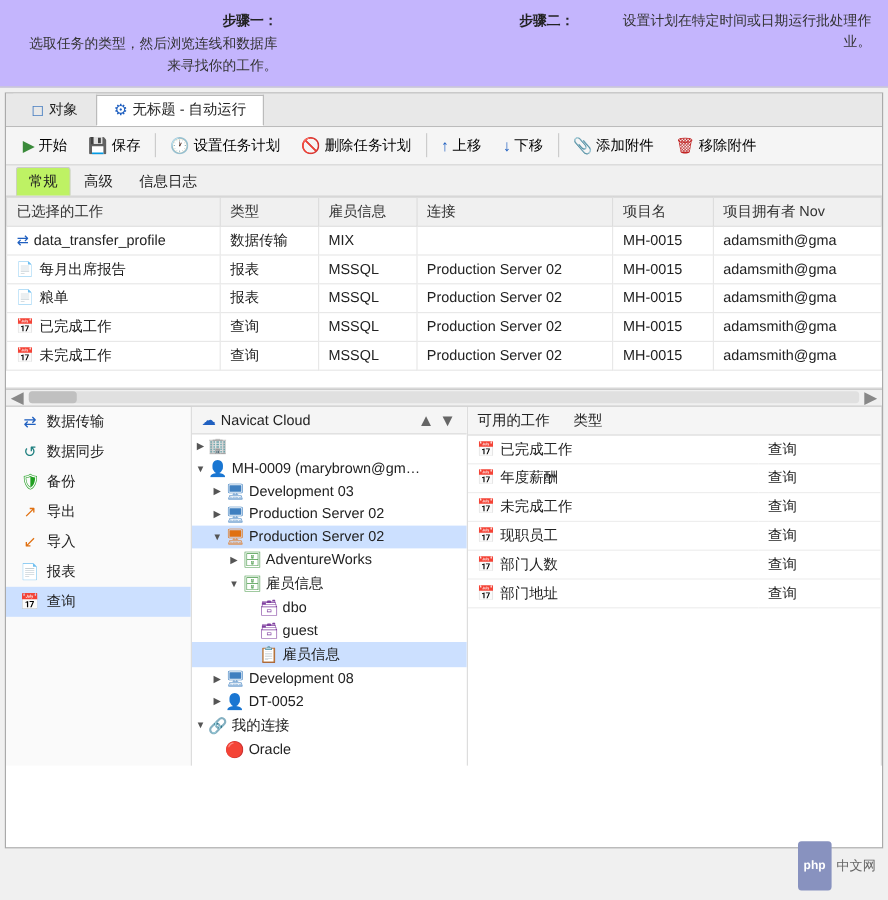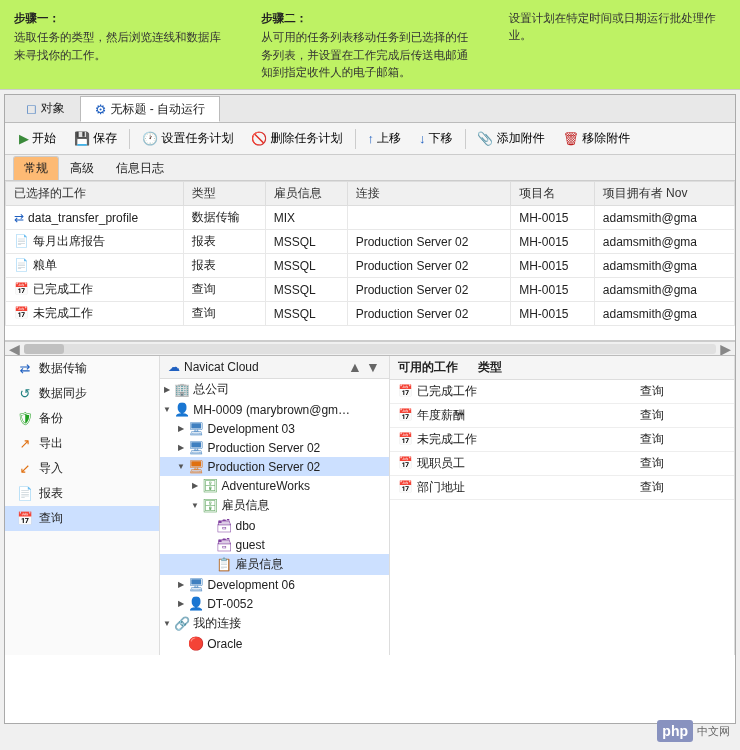--- a/index.html
+++ b/index.html
@@ -9,24 +9,25 @@
       background: #f0f0f0;
       width: 740px;
       height: 750px;
       overflow: hidden;
       color: #222;
     }
 
     
     .steps-header {
       display: flex;
-      background: #bef264;
+      background: #c4b5fd;
       padding: 10px 14px 8px 14px;
       gap: 30px;
       border-bottom: 1px solid #ccc;
+      text-align: right;
     }
     .step-block {
       flex: 1;
       font-size: 11.5px;
       line-height: 1.5;
     }
     .step-block .step-title {
       font-weight: bold;
       color: #222;
       margin-bottom: 2px;
@@ -118,21 +119,21 @@
     .sub-tab {
       padding: 3px 10px;
       font-size: 12px;
       cursor: pointer;
       border: 1px solid transparent;
       border-bottom: none;
       border-radius: 3px 3px 0 0;
       background: transparent;
     }
     .sub-tab.active {
-      background: #fdba74;
+      background: #bef264;
       border-color: #ccc;
     }
 
     
     .content-area {
       display: flex;
       flex-direction: column;
       height: calc(100% - 86px);
     }
 
@@ -271,21 +272,21 @@
     .panel-header {
       background: #f5f5f5;
       border-bottom: 1px solid #ddd;
       padding: 3px 8px;
       font-size: 12px;
       font-weight: bold;
       display: flex;
       gap: 20px;
     }
     .panel-header span {
-      font-weight: bold;
+      font-weight: normal;
     }
     .available-table {
       width: 100%;
       border-collapse: collapse;
       font-size: 12px;
     }
     .available-table td {
       padding: 3px 8px;
       border-bottom: 1px solid #eee;
     }
@@ -297,23 +298,23 @@
       right: 10px;
       display: flex;
       align-items: center;
       gap: 4px;
       font-size: 11px;
       color: #666;
     }
     .php-badge {
       background: #8892bf;
       color: #fff;
-      padding: 3px 5px;
+      padding: 15px 5px;
       border-radius: 3px;
-      font-size: 14px;
+      font-size: 10px;
       font-weight: bold;
       margin-left: 25px;
     }
 
     
     .color-blue { color: #2060c0; }
     .color-green { color: #3a8a3a; }
     .color-orange { color: #e07010; }
     .color-red { color: #c02020; }
     .color-teal { color: #208080; }
@@ -338,21 +339,20 @@
 
 <div style="position:relative; width:740px; height:750px; overflow:hidden; background:#f0f0f0;">
 
   <div class="steps-header">
     <div class="step-block">
       <div class="step-title">步骤一：</div>
       <div class="step-desc">选取任务的类型，然后浏览连线和数据库来寻找你的工作。</div>
     </div>
     <div class="step-block">
       <div class="step-title">步骤二：</div>
-      <div class="step-desc">从可用的任务列表移动任务到已选择的任务列表，并设置在工作完成后传送电邮通知到指定收件人的电子邮箱。</div>
     </div>
     <div class="step-block">
       <div class="step-desc">设置计划在特定时间或日期运行批处理作业。</div>
     </div>
   </div>
 
   <div class="main-window" style="margin-top:4px; height:630px;">
 
     <div class="tab-bar">
       <div class="tab-item">
@@ -534,21 +534,20 @@
             <div style="display:flex;gap:2px;">
               <span class="tree-scroll-btn">▲</span>
               <span class="tree-scroll-btn">▼</span>
             </div>
           </div>
           <div id="tree-nodes">
           <div class="tree-node">
 
     <span class="nav-arrow chevron-right"></span>
     <span class="tree-node-icon" style="color:#c08020;">🏢</span>
-    <span class="tree-node-label">总公司</span>
   </div>
               <div class="tree-node">
 
     <span class="nav-arrow chevron-down"></span>
     <span class="tree-node-icon" style="color:#c08020;">👤</span>
     <span class="tree-node-label">MH-0009 (marybrown@gm…</span>
   </div>
               <div class="tree-node">
     <span class="tree-indent"></span>
     <span class="nav-arrow chevron-right"></span>
@@ -602,21 +601,21 @@
                 <span class="tree-indent"></span>
                 <span class="tree-indent"></span>
     <span class="tree-indent"></span>
     <span class="tree-node-icon" style="color:#4a7ab0;">📋</span>
     <span class="tree-node-label">雇员信息</span>
   </div>
               <div class="tree-node">
     <span class="tree-indent"></span>
     <span class="nav-arrow chevron-right"></span>
     <span class="tree-node-icon" style="color:#4080c0;">🖥</span>
-    <span class="tree-node-label">Development 06</span>
+    <span class="tree-node-label">Development 08</span>
   </div>
               <div class="tree-node">
     <span class="tree-indent"></span>
     <span class="nav-arrow chevron-right"></span>
     <span class="tree-node-icon" style="color:#c08020;">👤</span>
     <span class="tree-node-label">DT-0052</span>
   </div>
               <div class="tree-node">
 
     <span class="nav-arrow chevron-down"></span>
@@ -658,20 +657,26 @@
     <td>查询</td>
   </tr>
                 <tr>
     <td>
       <span style="color:#206080; margin-right:4px;">📅</span>现职员工
     </td>
     <td>查询</td>
   </tr>
                 <tr>
     <td>
+      <span style="color:#206080; margin-right:4px;">📅</span>部门人数
+    </td>
+    <td>查询</td>
+  </tr>
+                <tr>
+    <td>
       <span style="color:#206080; margin-right:4px;">📅</span>部门地址
     </td>
     <td>查询</td>
   </tr>
               </tbody>
           </table>
         </div>
 
       </div>
     </div>

